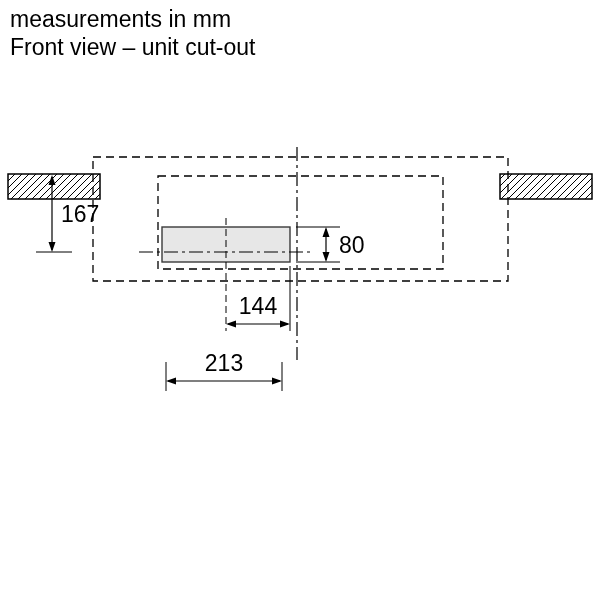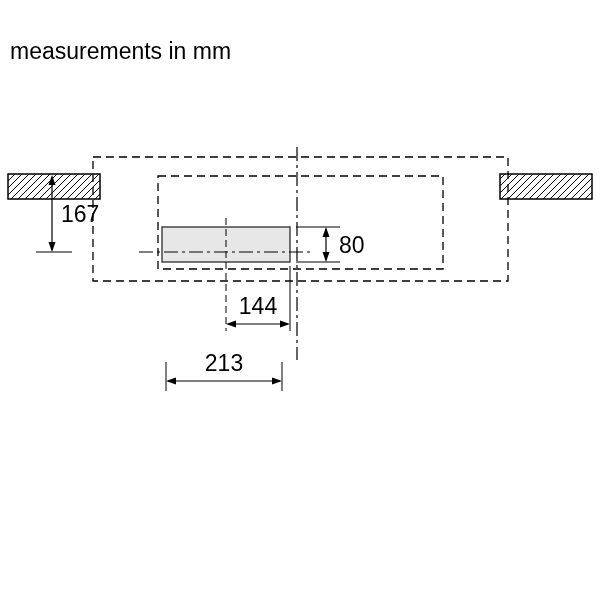--- a/index.html
+++ b/index.html
@@ -15,38 +15,38 @@
     font-family: "Liberation Sans", sans-serif;
     color: #000;
   }
   .title-block {
     position: absolute;
     left: 10px;
     top: 5px;
     font-size: 23px;
     line-height: 28px;
     white-space: nowrap;
-    margin-top: 32px;
   }
   .diagram-svg {
     position: absolute;
     left: 0;
     top: 0;
   }
   .dim-label {
     font-family: "Liberation Sans", sans-serif;
     font-size: 23px;
     fill: #000;
   }
 </style>
 </head>
 <body>
 
 <div class="title-block">
   <div>measurements in mm</div>
+  <div>Front view – unit cut-out</div>
 </div>
 
 <svg class="diagram-svg" width="600" height="600" viewBox="0 0 600 600">
   <defs>
     <pattern id="hatch" width="7" height="7" patternUnits="userSpaceOnUse">
       <path d="M0 7 L7 0 M-1.75 1.75 L1.75 -1.75 M5.25 8.75 L8.75 5.25" stroke="#000" stroke-width="1"></path>
     </pattern>
   </defs>
 
   <g>

